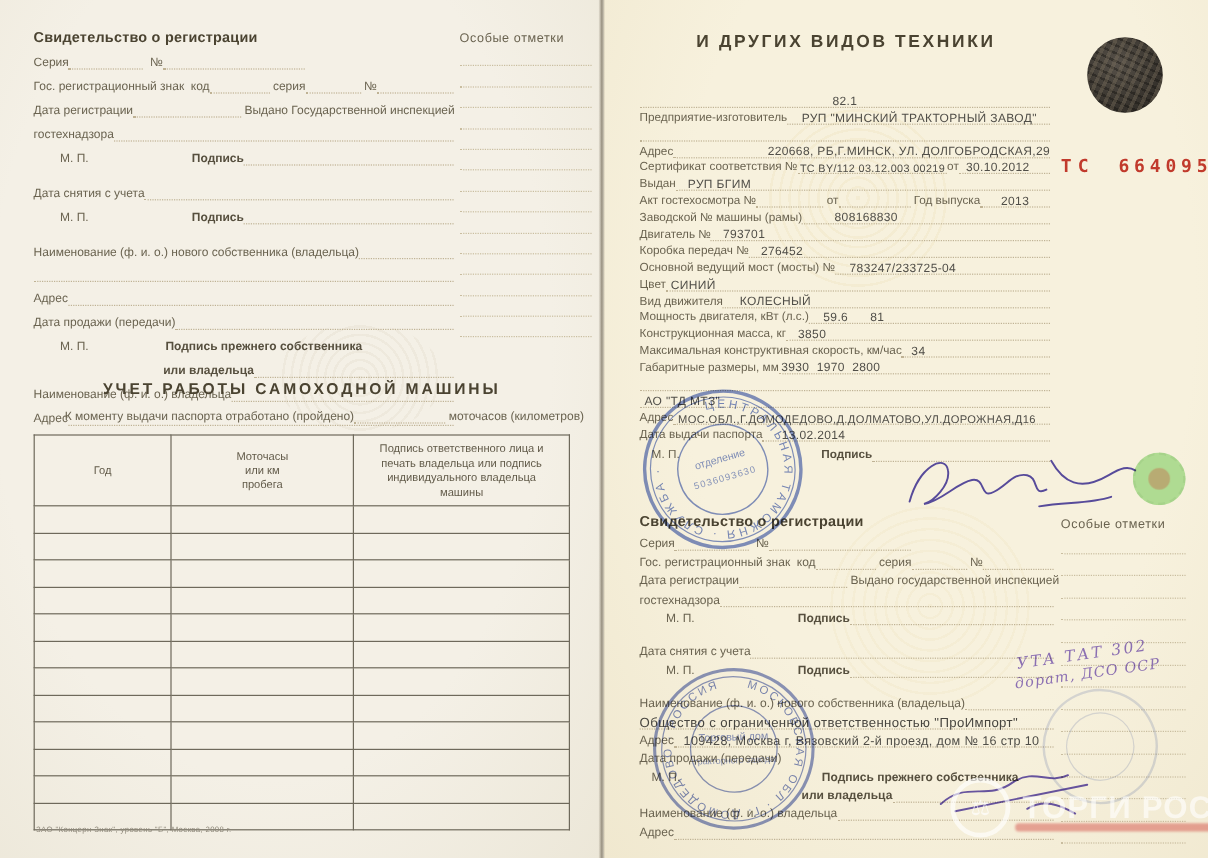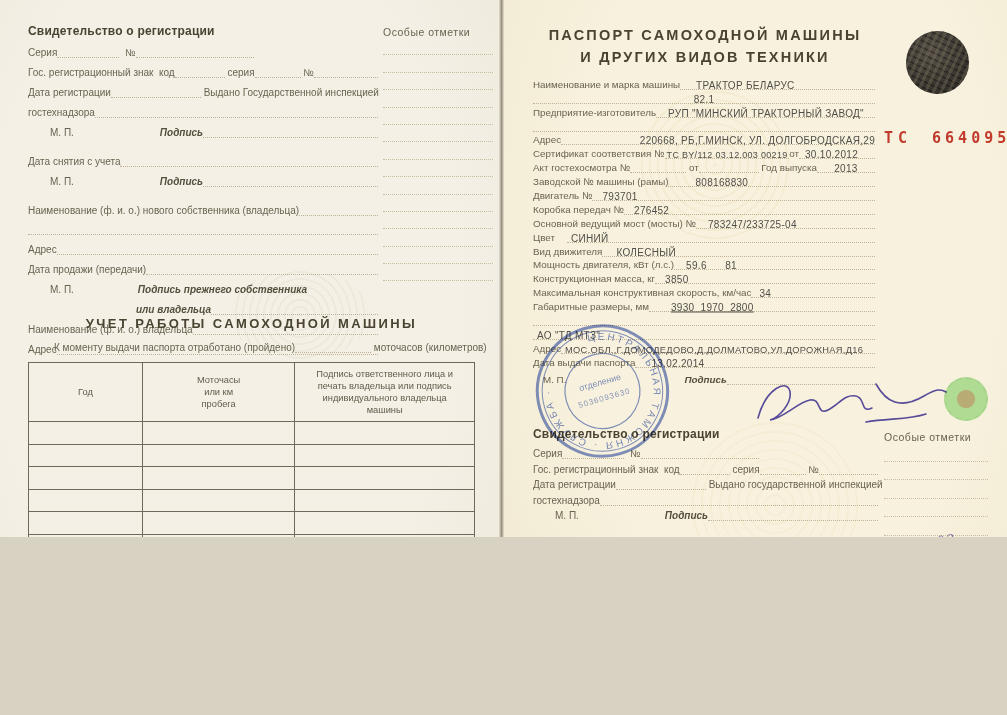--- a/index.html
+++ b/index.html
@@ -1,30 +1,30 @@
 <!DOCTYPE html>
 <html><head>
 <meta charset="utf-8">
 <style>
   html,body{margin:0;padding:0;background:#d8d2c2;}
-  #scan{position:relative;width:1007px;height:537px;overflow:hidden;
+  #scan{position:relative;width:1007px;height:715px;overflow:hidden;
         font-family:"Liberation Sans",sans-serif;color:#5f5949;
         background:#efebdf;}
   
   .page-left{position:absolute;left:0;top:0;width:501px;height:715px;
       background:radial-gradient(ellipse at 45% 40%, #f4f0e6 60%, #ece7d8 100%);}
   .page-right{position:absolute;left:503px;top:0;width:504px;height:715px;
       background:radial-gradient(ellipse at 55% 35%, #f7f1dd 55%, #f0e8cf 100%);}
   .gutter{position:absolute;left:499px;top:0;width:5px;height:715px;
       background:linear-gradient(90deg, rgba(90,80,60,.05), rgba(80,70,50,.55) 50%, rgba(90,80,60,.08));}
   .deco{position:absolute;border-radius:50%;pointer-events:none;}
   
   .fline{display:flex;align-items:flex-end;height:15px;margin-top:5px;font-size:10px;}
   .lbl{white-space:pre;color:#6a6350;}
-  .lbl.b{font-weight:bold;font-style:italic;color:#564f3e;}
+  .lbl.b{font-weight:bold;color:#564f3e;}
   .fill{flex:0 0 auto;height:100%;border-bottom:1px dotted #bfb294;display:flex;align-items:flex-end;min-width:6px;}
   .fill.grow{flex:1 1 auto;}
   .fill.sp{border-bottom:none;}
   .val{font-size:10.5px;color:#504e48;letter-spacing:.3px;white-space:nowrap;transform:translateY(1.5px);}
   .val.big{font-size:11px;color:#47453f;}
   h1.sect{font-size:12px;font-weight:bold;color:#4a4331;margin:0 0 4px 0;letter-spacing:.2px;}
   
   #left-reg{position:absolute;left:28px;top:24px;width:350px;}
   #left-marks{position:absolute;left:383px;top:26px;width:112px;}
   .marks-title{font-size:10.5px;color:#6a6350;letter-spacing:.5px;}
@@ -265,41 +265,34 @@
             <td></td>
             <td></td>
           </tr>
         </tbody>
     </table>
   </div>
 
   <div id="imprint">ЗАО "Концерн Знак", уровень "Б", Москва, 2008 г.</div>
 
   <div id="right-title">
-    <div>ПАСПОРТ САМОХОДНОЙ МАШИНЫ</div>
     <div>И ДРУГИХ ВИДОВ ТЕХНИКИ</div>
   </div>
 
   <div id="hologram">
       <div class="tex"></div>
     </div>
 
   <div id="serial">
     <span class="pfx">ТС</span>
     <span class="num">664095</span>
   </div>
 
   <div id="right-fields">
       <div class="fline">
-        <span class="lbl">Наименование и марка машины</span>
-        <span class="fill grow" style="justify-content: flex-start;">
-          <span class="val" style="margin-left: 16px;">ТРАКТОР БЕЛАРУС</span>
-        </span>
-      </div>
-      <div class="fline">
         <span class="fill grow" style="justify-content: center;">
           <span class="val">82.1</span>
         </span>
       </div>
       <div class="fline">
         <span class="lbl">Предприятие-изготовитель</span>
         <span class="fill grow" style="justify-content: flex-start;">
           <span class="val" style="margin-left: 12px;">РУП "МИНСКИЙ ТРАКТОРНЫЙ ЗАВОД"</span>
         </span>
       </div>
@@ -313,20 +306,26 @@
         </span>
       </div>
       <div class="fline">
         <span class="lbl">Сертификат соответствия №</span>
         <span class="fill grow" style="justify-content: flex-start;">
           <span class="val" style="font-size: 9px; margin-left: 2px;">ТС BY/112 03.12.003 00219</span>
         </span>
         <span class="lbl">от</span>
         <span class="fill" style="width: 76px; justify-content: flex-start;">
           <span class="val" style="margin-left: 6px;">30.10.2012</span>
+        </span>
+      </div>
+      <div class="fline">
+        <span class="lbl">Выдан</span>
+        <span class="fill grow" style="justify-content: flex-start;">
+          <span class="val" style="margin-left: 10px;">РУП БГИМ</span>
         </span>
       </div>
       <div class="fline">
         <span class="lbl">Акт гостехосмотра №</span>
         <span class="fill" style="width: 56px; justify-content: flex-start;"></span>
         <span class="lbl"> от</span>
         <span class="fill" style="width: 60px; justify-content: flex-start;"></span>
         <span class="lbl"> Год выпуска</span>
         <span class="fill grow" style="justify-content: center;">
           <span class="val">2013</span>
@@ -351,21 +350,21 @@
         </span>
       </div>
       <div class="fline">
         <span class="lbl">Основной ведущий мост (мосты) №</span>
         <span class="fill grow" style="justify-content: flex-start;">
           <span class="val" style="margin-left: 12px;">783247/233725-04</span>
         </span>
       </div>
       <div class="fline">
         <span class="lbl">Цвет</span>
-        <span class="fill grow" style="justify-content: flex-start; margin-left: 12px;">
+        <span class="fill grow" style="justify-content: flex-start;">
           <span class="val" style="margin-left: 4px;">СИНИЙ</span>
         </span>
       </div>
       <div class="fline">
         <span class="lbl">Вид движителя</span>
         <span class="fill grow" style="justify-content: flex-start;">
           <span class="val" style="margin-left: 14px;">КОЛЕСНЫЙ</span>
         </span>
       </div>
       <div class="fline">
@@ -382,21 +381,21 @@
       </div>
       <div class="fline">
         <span class="lbl">Максимальная конструктивная скорость, км/час</span>
         <span class="fill grow" style="justify-content: flex-start;">
           <span class="val" style="margin-left: 8px;">34</span>
         </span>
       </div>
       <div class="fline">
         <span class="lbl">Габаритные размеры, мм</span>
         <span class="fill grow" style="justify-content: flex-start;">
-          <span class="val" style="white-space: pre; margin-left: 22px; text-decoration: underline;">3930  1970  2800</span>
+          <span class="val" style="white-space: pre; margin-left: 2px;">3930  1970  2800</span>
         </span>
       </div>
       <div class="fline">
         <span class="fill grow" style="justify-content: flex-start;"></span>
       </div>
       <div class="fline">
         <span class="fill grow" style="justify-content: flex-start;">
           <span class="val" style="margin-left: 4px;">АО "ТД МТЗ"</span>
         </span>
       </div>

